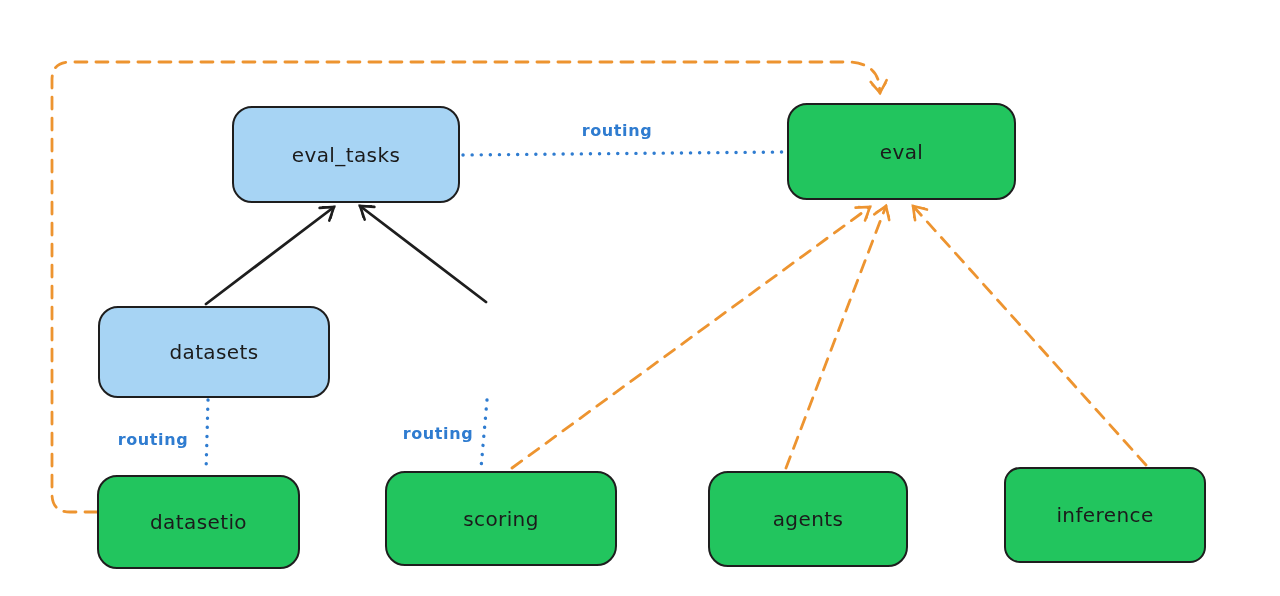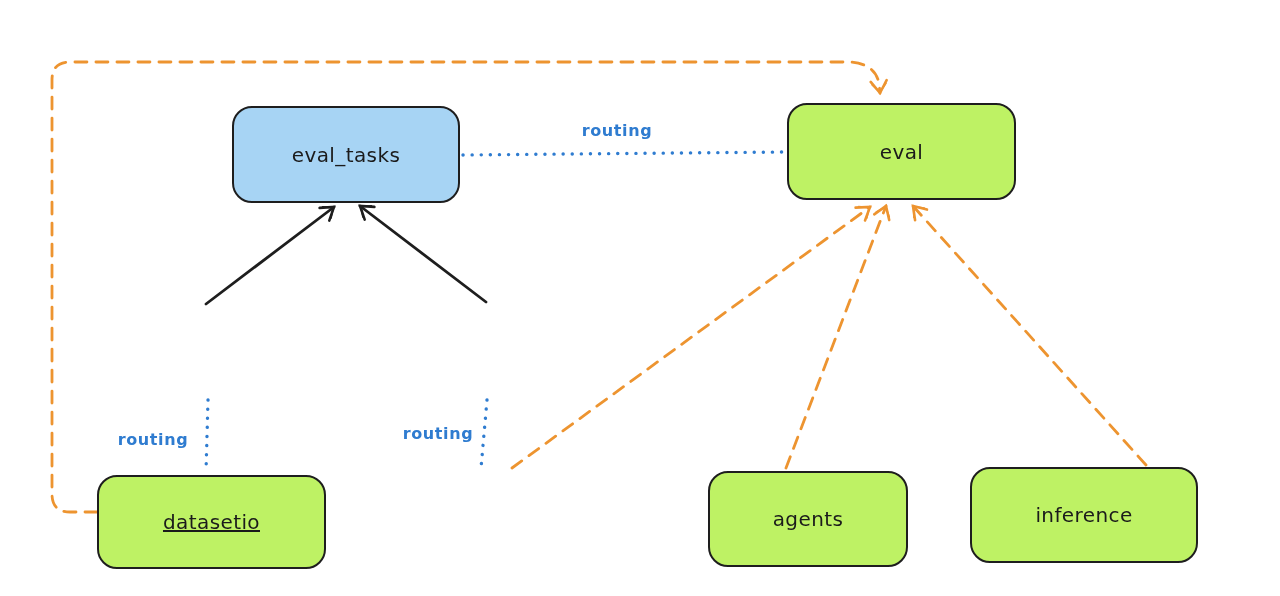--- a/index.html
+++ b/index.html
@@ -8,35 +8,35 @@
     font-family:"DejaVu Sans", sans-serif;overflow:hidden;
   }
   svg.edges{position:absolute;left:0;top:0;width:1280px;height:596px;}
   .node{
     position:absolute;display:flex;align-items:center;justify-content:center;
     border:2.6px solid #1e1e1e;border-radius:20px;
     font-size:20px;color:#1b1b1b;letter-spacing:0.4px;
     box-sizing:border-box;
   }
   .node.blue{background:#a7d4f4;}
-  .node.green{background:#bef264;}
+  .node.green{background:#22c55e;}
   .edge-label{
     position:absolute;transform:translate(-50%,-50%);
     color:#2f7cd0;font-size:16px;font-weight:600;letter-spacing:0.6px;
     white-space:nowrap;
   }
   
   #n-eval_tasks{left:232px;top:106px;width:228px;height:97px;}
   #n-eval{left:787px;top:103px;width:229px;height:97px;}
   #n-datasets{left:98px;top:306px;width:232px;height:92px;}
   #n-scoring_functions{left:380px;top:305px;width:230px;height:92px;}
-  #n-datasetio{left:97px;top:475px;width:229px;height:94px;text-decoration:underline;}
+  #n-datasetio{left:97px;top:475px;width:203px;height:94px;}
   #n-scoring{left:385px;top:471px;width:232px;height:95px;}
   #n-agents{left:708px;top:471px;width:200px;height:96px;}
-  #n-inference{left:970px;top:467px;width:228px;height:96px;}
+  #n-inference{left:1004px;top:467px;width:202px;height:96px;border-radius:16px;}
   #lbl-routing-top{left:617px;top:130px;}
   #lbl-routing-left{left:153px;top:439px;}
   #lbl-routing-mid{left:438px;top:433px;}
 </style>
 </head>
 <body>
 
 <div class="canvas">
 
   <svg class="edges" viewBox="0 0 1280 596" xmlns="http://www.w3.org/2000/svg">
@@ -63,22 +63,28 @@
     <path d="M 786,468 L 886,206" fill="none" stroke="#ed9430" stroke-width="2.8" stroke-linecap="round" stroke-dasharray="12 9" marker-end="url(#arrowOrange)"></path>
     <path d="M 1146,465 L 913,206" fill="none" stroke="#ed9430" stroke-width="2.8" stroke-linecap="round" stroke-dasharray="12 9" marker-end="url(#arrowOrange)"></path>
   </svg>
 
   <div class="node blue" id="n-eval_tasks">
     <span>eval_tasks</span>
   </div>
   <div class="node green" id="n-eval">
     <span>eval</span>
   </div>
+  <div class="node blue" id="n-datasets">
+    <span>datasets</span>
+  </div>
   <div class="node green" id="n-datasetio">
     <span>datasetio</span>
+  </div>
+  <div class="node green" id="n-scoring">
+    <span>scoring</span>
   </div>
   <div class="node green" id="n-agents">
     <span>agents</span>
   </div>
   <div class="node green" id="n-inference">
     <span>inference</span>
   </div>
 
   <div class="edge-label" id="lbl-routing-top">routing</div>
   <div class="edge-label" id="lbl-routing-left">routing</div>

